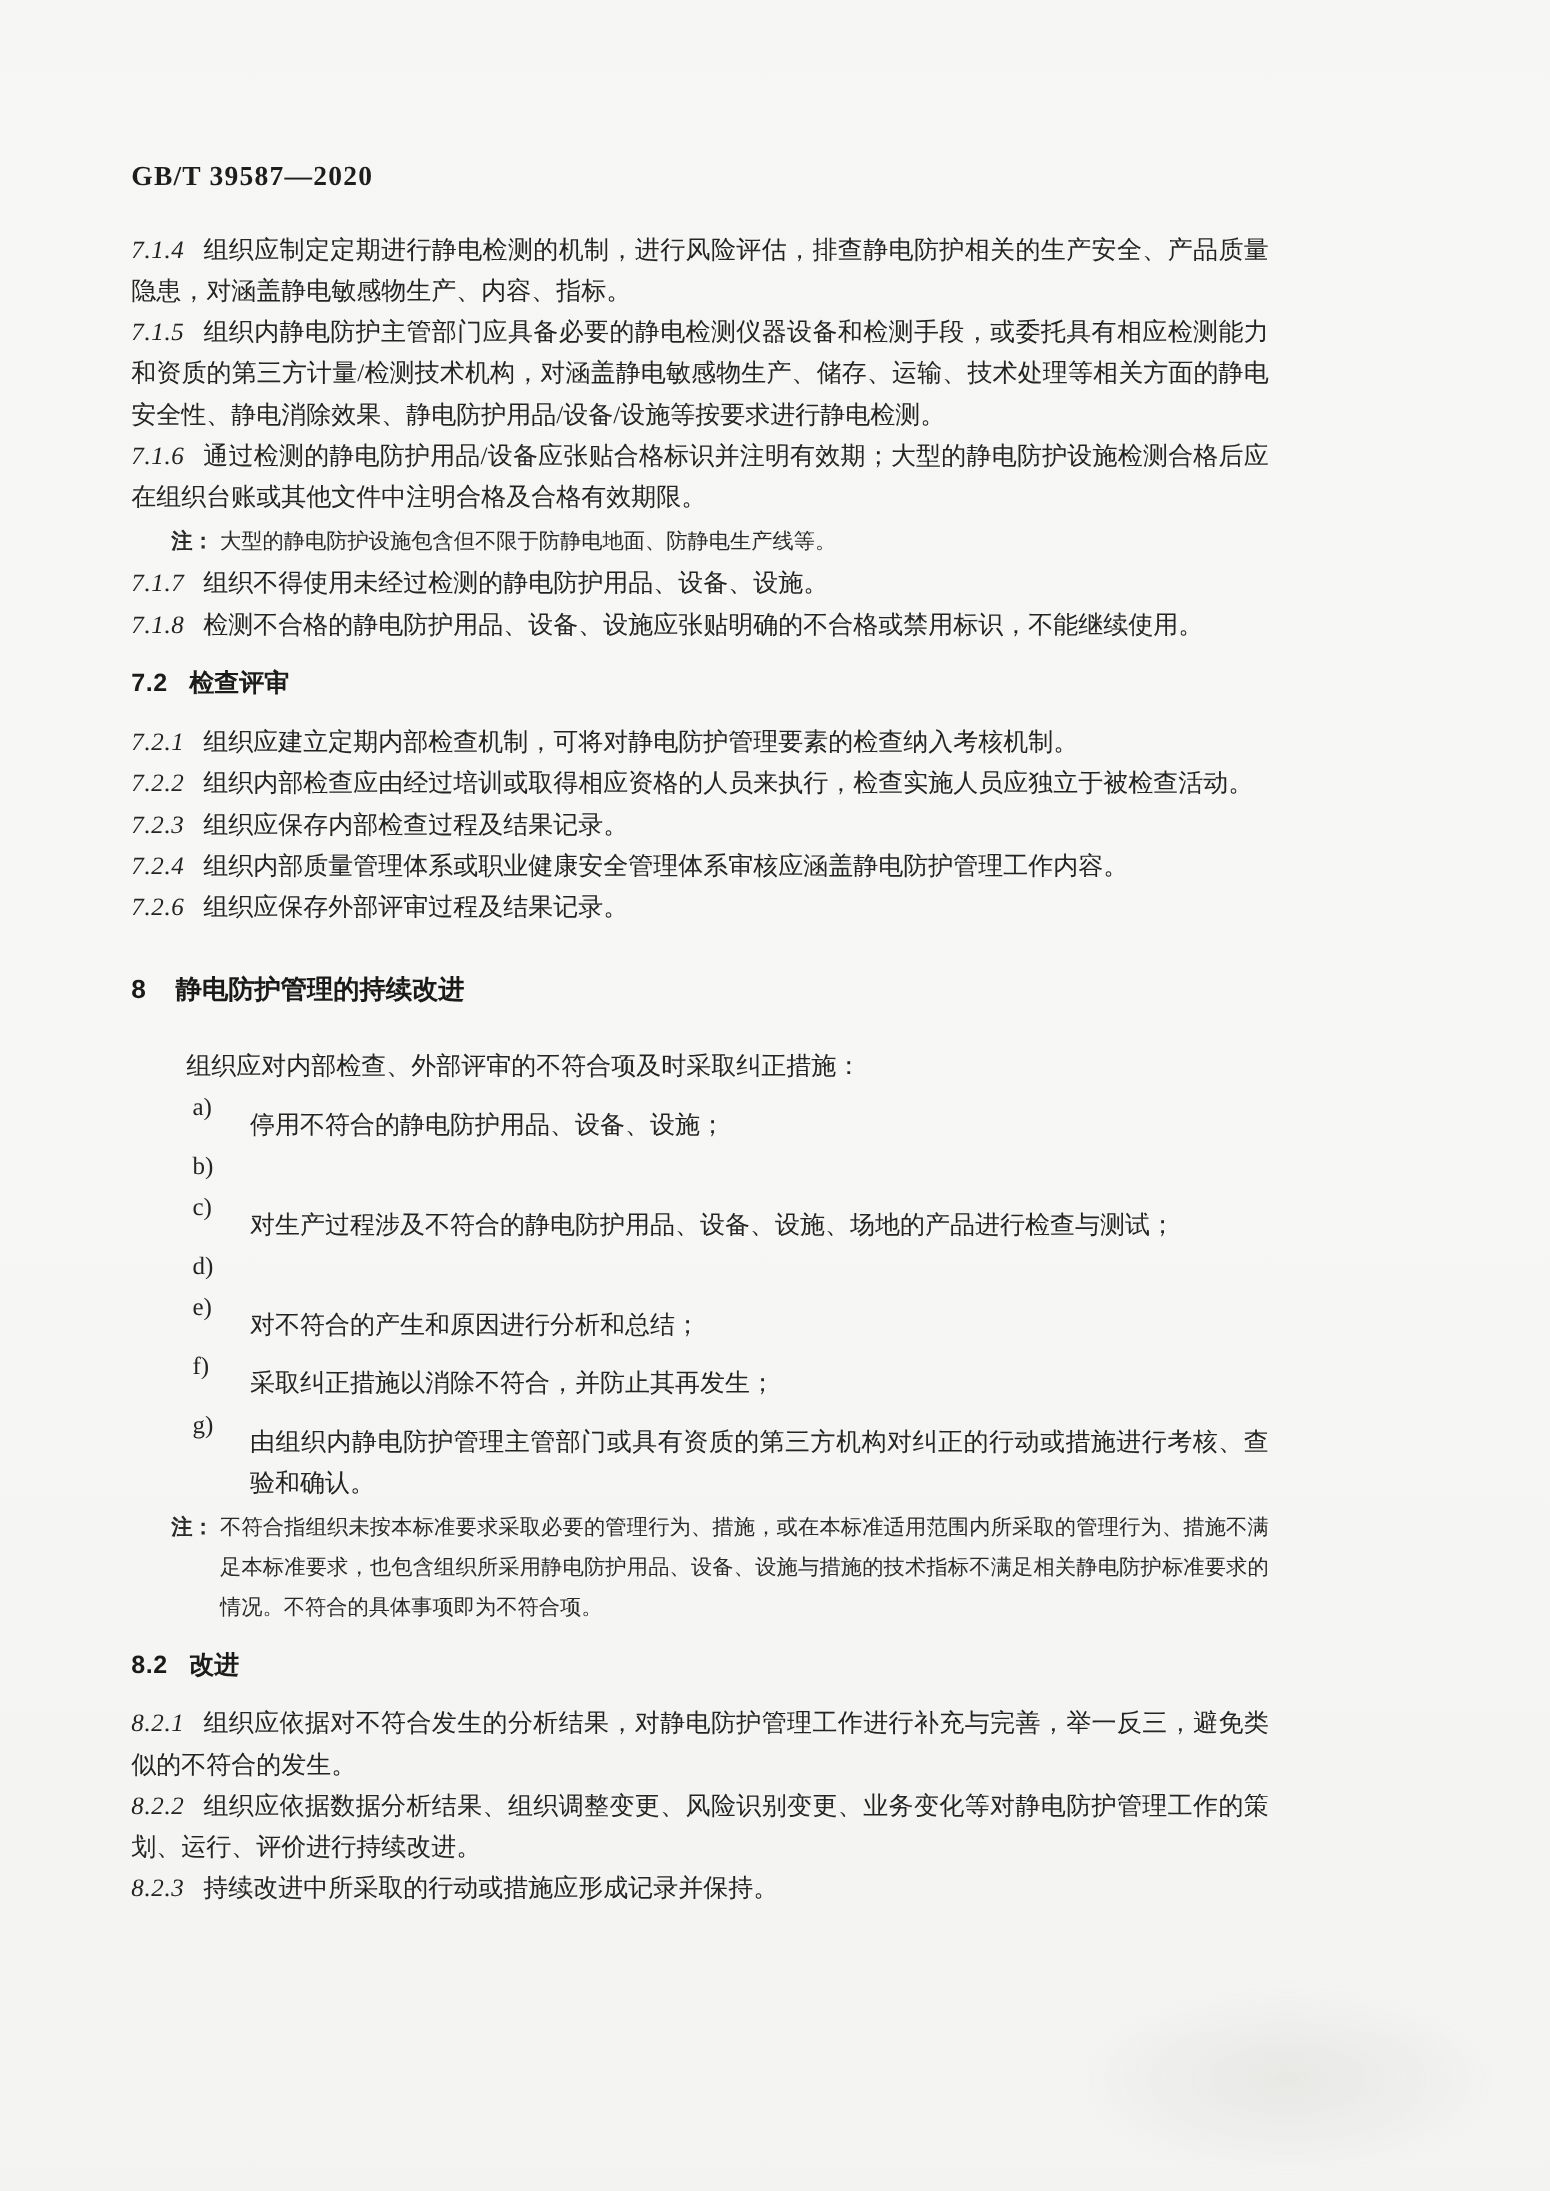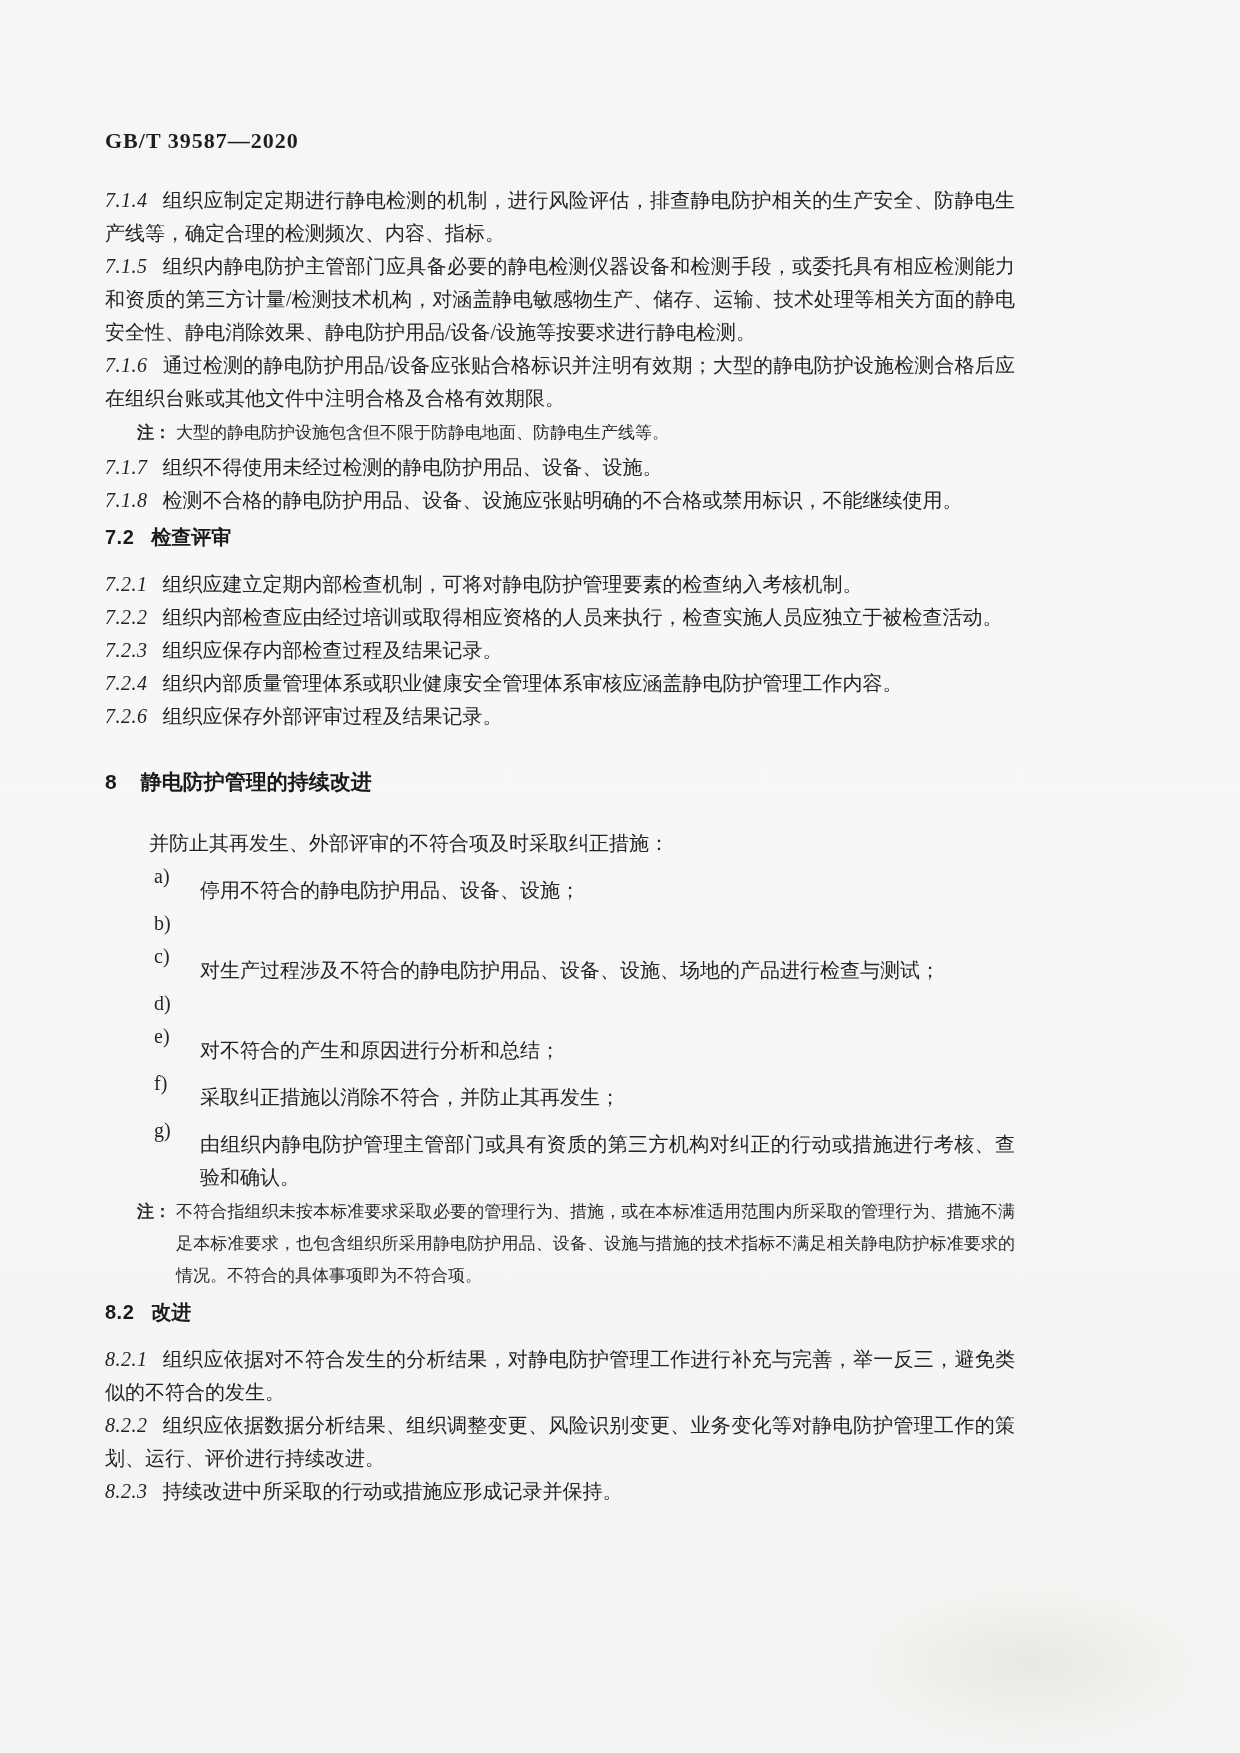--- a/index.html
+++ b/index.html
@@ -19,21 +19,21 @@
     margin:0 0 28px 0;
   }
   .clause{
     font-size:20px;line-height:33px;
     text-align:justify;margin:0;color:#242424;
   }
   .clause .num{margin-right:15px;letter-spacing:.5px;white-space:nowrap;font-style:italic;}
   .h2{
     font-family:"Liberation Sans","DejaVu Sans",sans-serif;
     font-weight:700;font-size:20px;line-height:33px;
-    margin:4px 0 14px 0;color:#1b1b1b;
+    margin:14px 0 14px 0;color:#1b1b1b;
   }
   .h2 .num{margin-right:17px;letter-spacing:.5px;}
   .h1{
     font-family:"Liberation Sans","DejaVu Sans",sans-serif;
     font-weight:700;font-size:21px;line-height:33px;
     margin:32px 0 29px 0;color:#1a1a1a;
   }
   .h1 .num{margin-right:24px;}
   .intro{
     font-size:20px;line-height:33px;text-align:justify;
@@ -58,21 +58,21 @@
     filter:blur(6px);opacity:.55;pointer-events:none;
   }
 </style>
 </head>
 <body>
 
 <div class="page">
 
   <p class="header">GB/T 39587—2020</p>
 
-  <p class="clause"><span class="num">7.1.4</span><span>组织应制定定期进行静电检测的机制，进行风险评估，排查静电防护相关的生产安全、防静电生产线等，确定合理的检测频次、内容、指标。</span></p>
+  <p class="clause"><span class="num">7.1.4</span><span>组织应制定定期进行静电检测的机制，进行风险评估，排查静电防护相关的生产安全、产品质量隐患，对涵盖静电敏感物生产、内容、指标。</span></p>
 
   <p class="clause"><span class="num">7.1.5</span><span>组织内静电防护主管部门应具备必要的静电检测仪器设备和检测手段，或委托具有相应检测能力和资质的第三方计量/检测技术机构，对涵盖静电敏感物生产、储存、运输、技术处理等相关方面的静电安全性、静电消除效果、静电防护用品/设备/设施等按要求进行静电检测。</span></p>
 
   <p class="clause"><span class="num">7.1.6</span><span>通过检测的静电防护用品/设备应张贴合格标识并注明有效期；大型的静电防护设施检测合格后应在组织台账或其他文件中注明合格及合格有效期限。</span></p>
 
   <div class="note">
       <span class="nlabel">注：</span>
       <span class="ntext">大型的静电防护设施包含但不限于防静电地面、防静电生产线等。</span>
     </div>
 
@@ -89,21 +89,21 @@
   <p class="clause"><span class="num">7.2.3</span><span>组织应保存内部检查过程及结果记录。</span></p>
 
   <p class="clause"><span class="num">7.2.4</span><span>组织内部质量管理体系或职业健康安全管理体系审核应涵盖静电防护管理工作内容。</span></p>
 
 
   <p class="clause"><span class="num">7.2.6</span><span>组织应保存外部评审过程及结果记录。</span></p>
 
   <h2 class="h1"><span class="num">8</span><span>静电防护管理的持续改进</span></h2>
 
 
-  <p class="intro">并防止其再发生、外部评审的不符合项及时采取纠正措施：</p>
+  <p class="intro">组织应对内部检查、外部评审的不符合项及时采取纠正措施：</p>
 
   <div class="li">
       <span class="letter">a)</span>
       <span class="litext">停用不符合的静电防护用品、设备、设施；</span>
     </div>
 
   <div class="li">
       <span class="letter">b)</span>
     </div>
 

